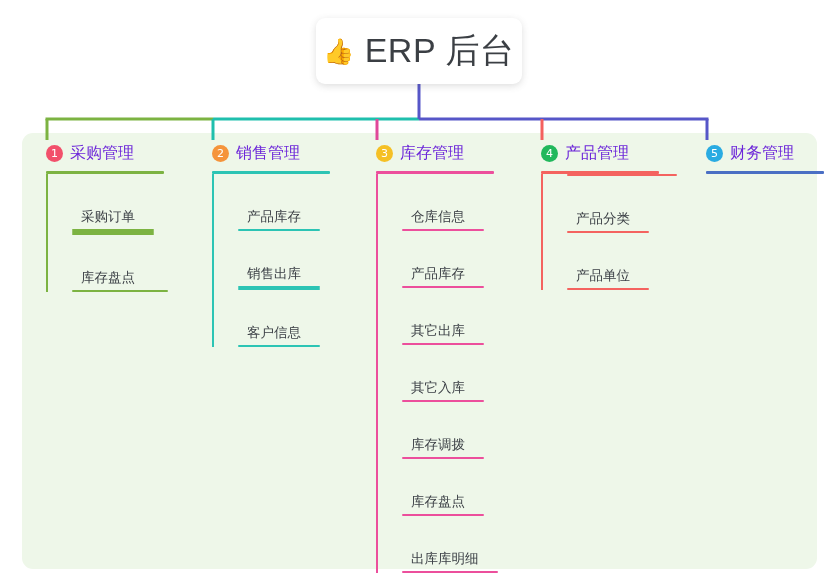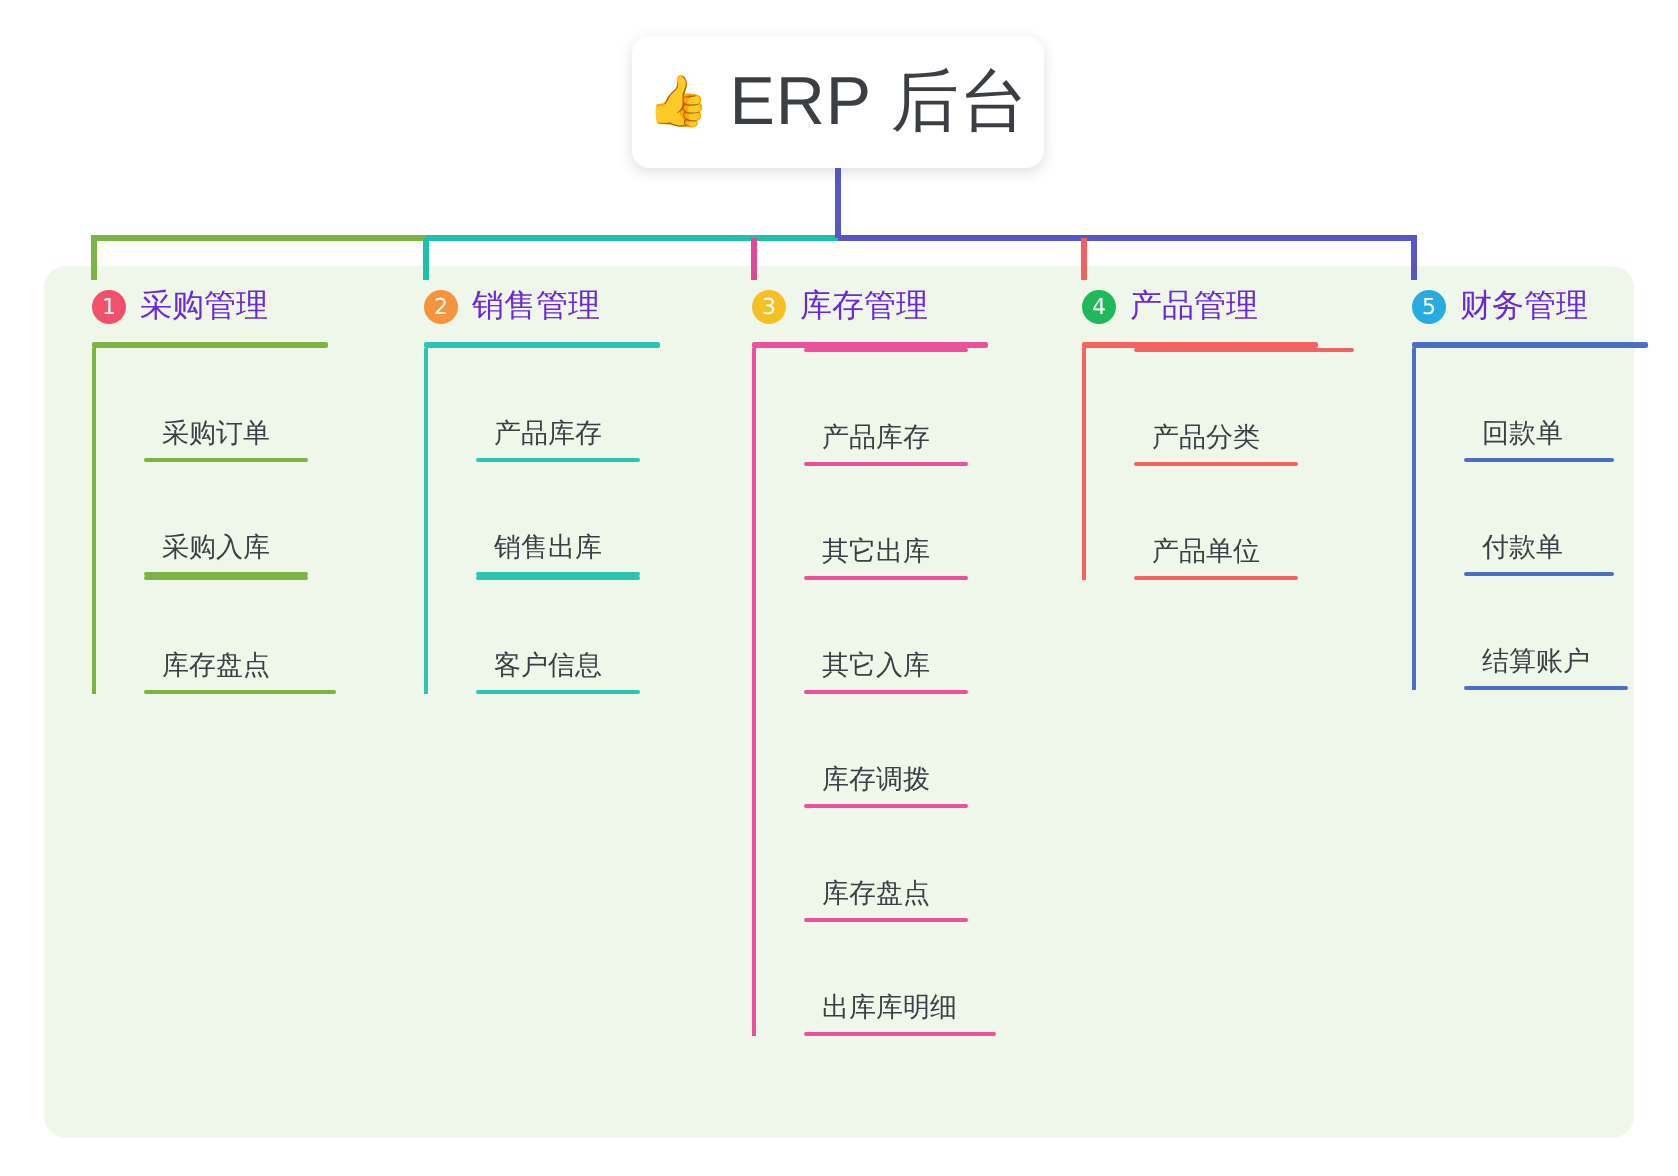--- a/index.html
+++ b/index.html
@@ -167,23 +167,20 @@
           <span class="badge" style="background: rgb(242, 80, 107);">1</span>
           <span class="col-title">采购管理</span>
         </div>
         <div class="head-rule" style="width: 118px; margin-left: 12px; background: rgb(124, 179, 66);"></div>
         <div class="items">
           <div class="rail" style="background: rgb(124, 179, 66);"></div>
           <div class="item">
             <span class="item-label">采购订单</span>
           </div>
           <div class="item-rule" style="width: 82px; background: rgb(124, 179, 66);"></div>
-          <div class="item">
-            <span class="item-label">采购入库</span>
-          </div>
           <div class="item-rule" style="width: 82px; background: rgb(124, 179, 66);"></div>
           <div class="item-rule" style="width: 82px; background: rgb(124, 179, 66);"></div>
           <div class="item">
             <span class="item-label">库存盘点</span>
           </div>
           <div class="item-rule" style="width: 96px; background: rgb(124, 179, 66);"></div>
         </div>
       </div>
       <div class="column" style="left: 200px; width: 150px;">
         <div class="col-head">
@@ -209,20 +206,23 @@
         </div>
       </div>
       <div class="column" style="left: 364px; width: 150px;">
         <div class="col-head">
           <span class="badge" style="background: rgb(245, 192, 37);">3</span>
           <span class="col-title">库存管理</span>
         </div>
         <div class="head-rule" style="width: 118px; margin-left: 12px; background: rgb(236, 79, 156);"></div>
         <div class="items">
           <div class="rail" style="background: rgb(236, 79, 156);"></div>
+          <div class="item">
+            <span class="item-label">仓库信息</span>
+          </div>
           <div class="item-rule" style="width: 82px; background: rgb(236, 79, 156);"></div>
           <div class="item">
             <span class="item-label">产品库存</span>
           </div>
           <div class="item-rule" style="width: 82px; background: rgb(236, 79, 156);"></div>
           <div class="item">
             <span class="item-label">其它出库</span>
           </div>
           <div class="item-rule" style="width: 82px; background: rgb(236, 79, 156);"></div>
           <div class="item">
@@ -261,31 +261,16 @@
           </div>
           <div class="item-rule" style="width: 82px; background: rgb(244, 99, 95);"></div>
         </div>
       </div>
       <div class="column" style="left: 694px; width: 125px;">
         <div class="col-head">
           <span class="badge" style="background: rgb(41, 171, 226);">5</span>
           <span class="col-title">财务管理</span>
         </div>
         <div class="head-rule" style="width: 118px; margin-left: 12px; background: rgb(74, 111, 196);"></div>
-        <div class="items">
-          <div class="rail" style="background: rgb(74, 111, 196);"></div>
-          <div class="item">
-            <span class="item-label">回款单</span>
-          </div>
-          <div class="item-rule" style="width: 75px; background: rgb(74, 111, 196);"></div>
-          <div class="item">
-            <span class="item-label">付款单</span>
-          </div>
-          <div class="item-rule" style="width: 75px; background: rgb(74, 111, 196);"></div>
-          <div class="item">
-            <span class="item-label">结算账户</span>
-          </div>
-          <div class="item-rule" style="width: 82px; background: rgb(74, 111, 196);"></div>
-        </div>
       </div>
     </div>
 
 </div>
 
 </body></html>

